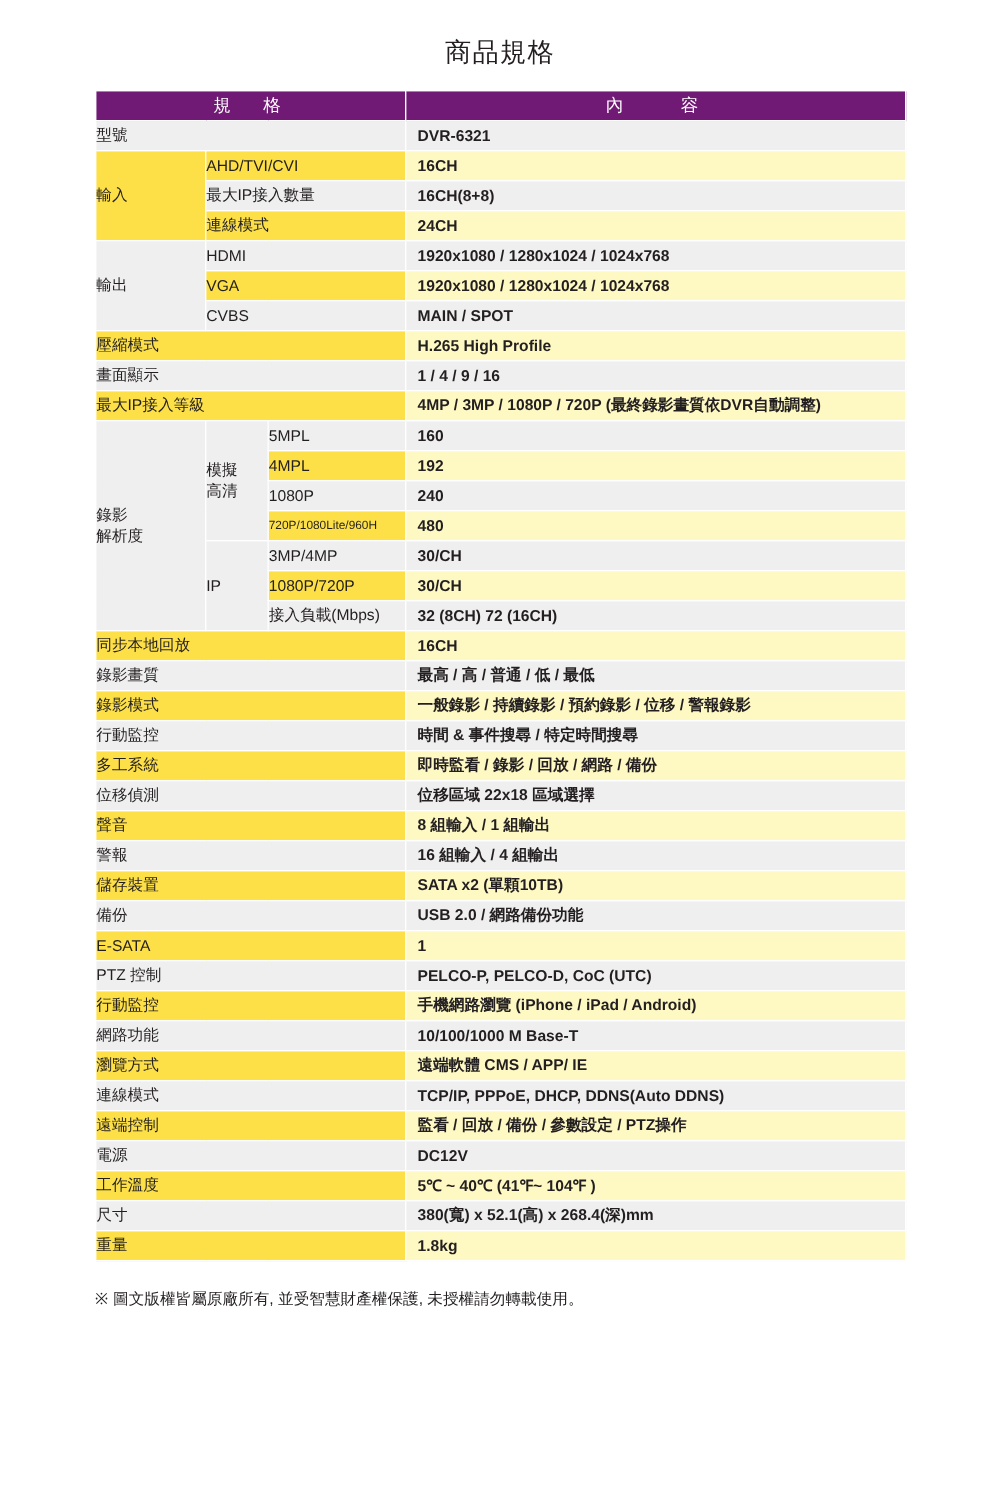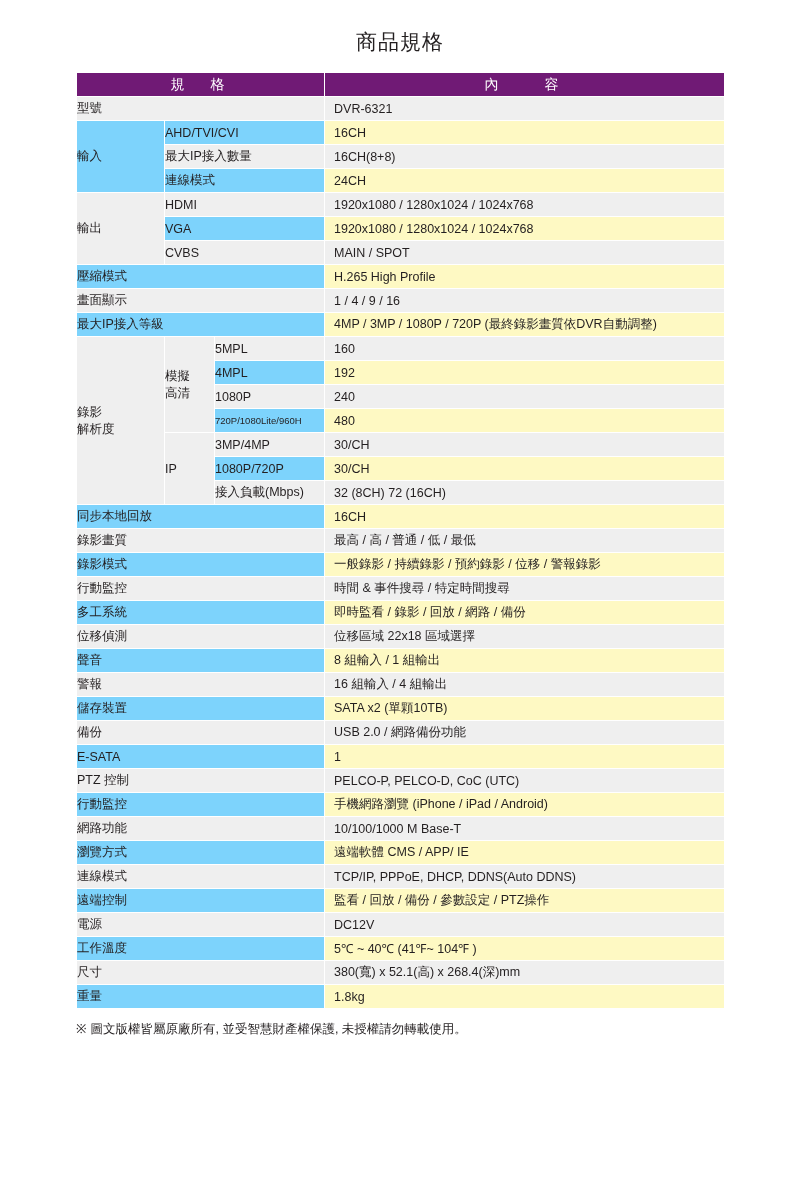--- a/index.html
+++ b/index.html
@@ -50,33 +50,34 @@
     height: 27px;
   }
   .hdr td.hdr-right { letter-spacing: 6px; }
   .lbl {
     color: #231f20;
   }
   .val {
     text-align: left;
     padding-left: 9px !important;
     color: #231f20;
+    font-weight: bold;
   }
 
   .lbl.grey-a { background: #efefef; }
-  .lbl.grey-b { background: #7dd3fc; }
+  .lbl.grey-b { background: #fde047; }
   .val.grey-a { background: #efefef; }
   .val.grey-b { background: #fef9c3; }
 
   .tiny {
     font-size: 9.5px;
   }
 
   .notes {
-    margin-top: 10px;
+    margin-top: 20px;
     font-size: 12.5px;
     line-height: 1.75;
     color: #231f20;
   }
   .notes div { white-space: nowrap; }
   .mark { color: #231f20; margin-right: 4px; }
 </style>
 </head>
 <body>
 

